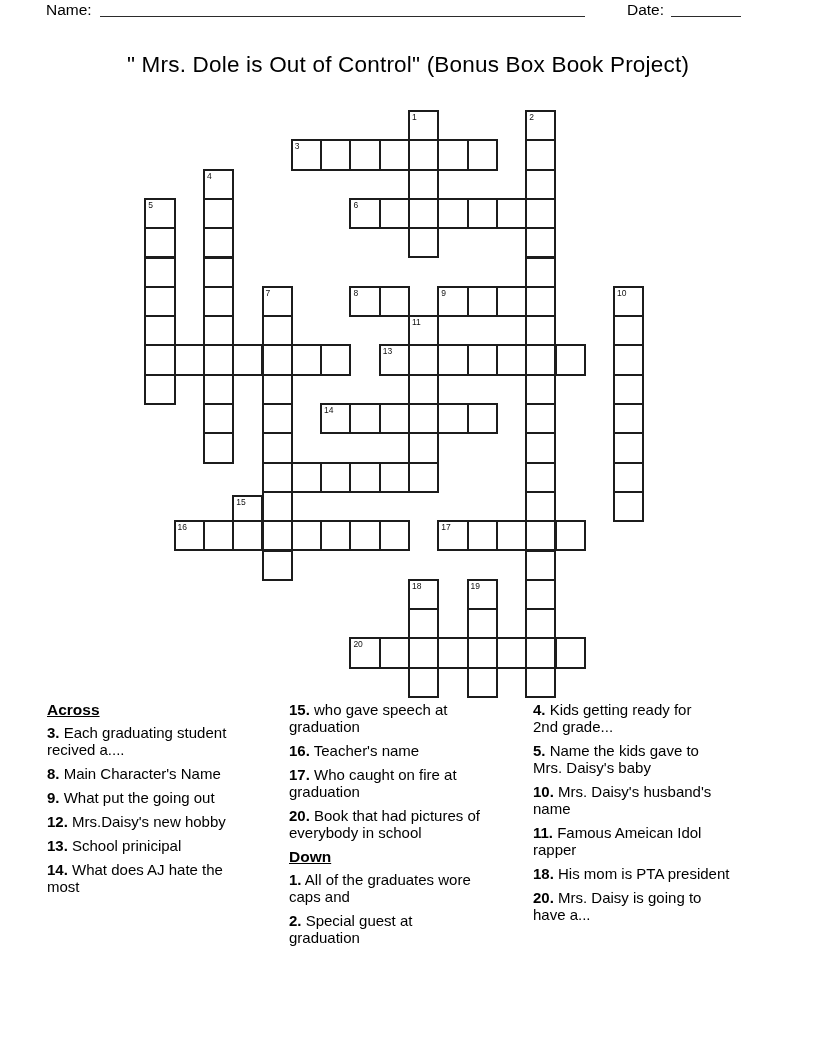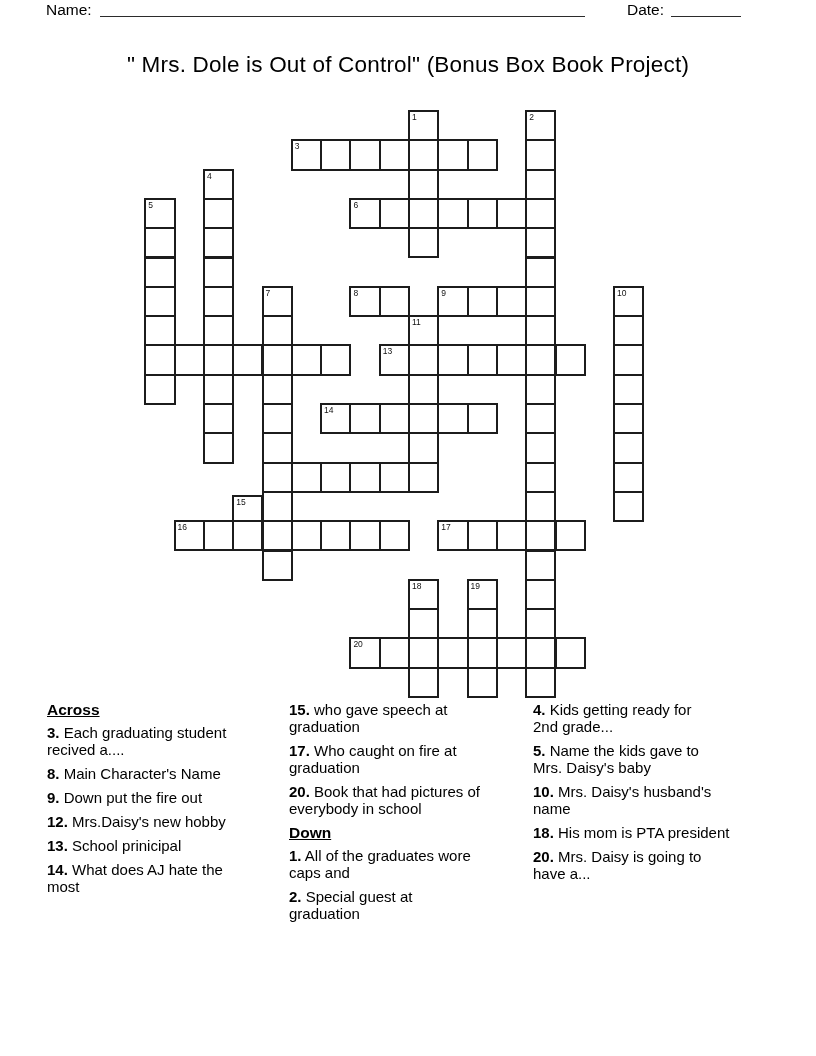--- a/index.html
+++ b/index.html
@@ -229,44 +229,47 @@
       </div>
       <div class="cell" style="left: 466.6px; top: 608.1px; width: 31.3px; height: 31.3px; border-color: rgb(28, 28, 28);"></div>
       <div class="cell" style="left: 466.6px; top: 666.7px; width: 31.3px; height: 31.3px; border-color: rgb(28, 28, 28);"></div>
     </div>
 
   <div class="clue-col col-1">
       <div class="clue-heading">Across</div>
       <div class="clue"><span class="clue-num">3.</span><span class="clue-text"> Each graduating student
 recived a....</span></div>
       <div class="clue"><span class="clue-num">8.</span><span class="clue-text"> Main Character's Name</span></div>
-      <div class="clue"><span class="clue-num">9.</span><span class="clue-text"> Down put the fire out</span></div>
+      <div class="clue"><span class="clue-num">9.</span><span class="clue-text"> What put the going out</span></div>
       <div class="clue"><span class="clue-num">12.</span><span class="clue-text"> Mrs.Daisy's new hobby</span></div>
       <div class="clue"><span class="clue-num">13.</span><span class="clue-text"> School prinicipal</span></div>
       <div class="clue"><span class="clue-num">14.</span><span class="clue-text"> What does AJ hate the
 most</span></div>
     </div>
   <div class="clue-col col-2">
       <div class="clue"><span class="clue-num">15.</span><span class="clue-text"> who gave speech at
 graduation</span></div>
+      <div class="clue"><span class="clue-num">16.</span><span class="clue-text"> Teacher's name</span></div>
       <div class="clue"><span class="clue-num">17.</span><span class="clue-text"> Who caught on fire at
 graduation</span></div>
       <div class="clue"><span class="clue-num">20.</span><span class="clue-text"> Book that had pictures of
 everybody in school</span></div>
       <div class="clue-heading">Down</div>
       <div class="clue"><span class="clue-num">1.</span><span class="clue-text"> All of the graduates wore
 caps and</span></div>
       <div class="clue"><span class="clue-num">2.</span><span class="clue-text"> Special guest at
 graduation</span></div>
     </div>
   <div class="clue-col col-3">
       <div class="clue"><span class="clue-num">4.</span><span class="clue-text"> Kids getting ready for
 2nd grade...</span></div>
       <div class="clue"><span class="clue-num">5.</span><span class="clue-text"> Name the kids gave to
 Mrs. Daisy's baby</span></div>
       <div class="clue"><span class="clue-num">10.</span><span class="clue-text"> Mrs. Daisy's husband's
 name</span></div>
+      <div class="clue"><span class="clue-num">11.</span><span class="clue-text"> Famous Ameican Idol
+rapper</span></div>
       <div class="clue"><span class="clue-num">18.</span><span class="clue-text"> His mom is PTA president</span></div>
       <div class="clue"><span class="clue-num">20.</span><span class="clue-text"> Mrs. Daisy is going to
 have a...</span></div>
     </div>
 
 </div>
 
 </body></html>

